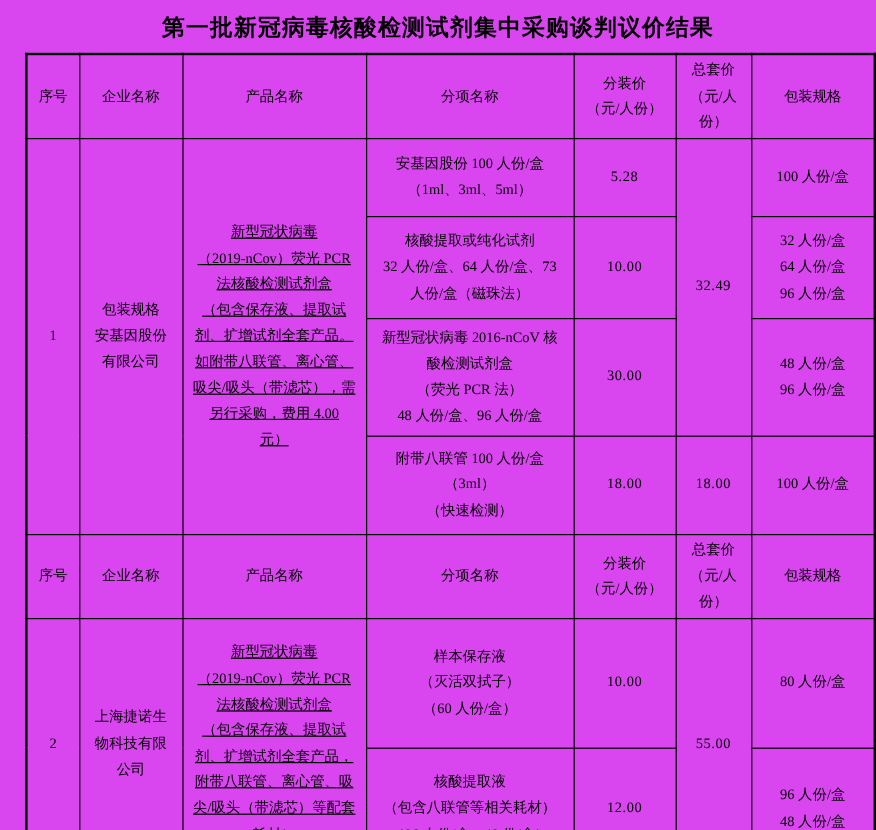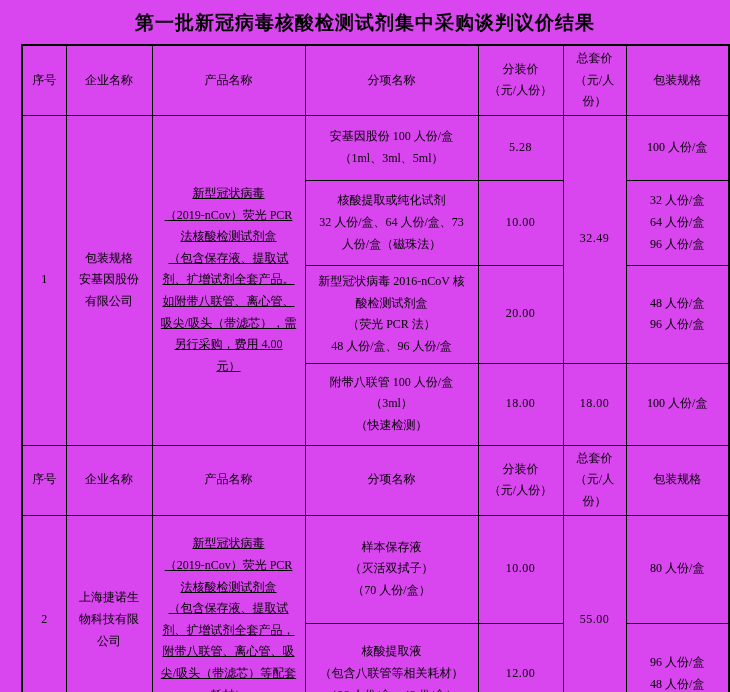--- a/index.html
+++ b/index.html
@@ -118,21 +118,21 @@
       <td class="pkg-cell">32 人份/盒
 64 人份/盒
 96 人份/盒</td>
     </tr>
 
     <tr class="r1c">
       <td class="subitem-cell">新型冠状病毒 2016-nCoV 核
 酸检测试剂盒
 （荧光 PCR 法）
 48 人份/盒、96 人份/盒</td>
-      <td class="num">20.00</td>
+      <td class="num">30.00</td>
       <td class="pkg-cell">48 人份/盒
 96 人份/盒</td>
     </tr>
 
     <tr class="r1d">
       <td class="subitem-cell">附带八联管 100 人份/盒
 （3ml）
 （快速检测）</td>
       <td class="num">18.00</td>
       <td class="num">18.00</td>
@@ -160,21 +160,21 @@
       <td rowspan="2" class="product-cell">新型冠状病毒
 （2019-nCov）荧光 PCR
 法核酸检测试剂盒
 （包含保存液、提取试
 剂、扩增试剂全套产品，
 附带八联管、离心管、吸
 尖/吸头（带滤芯）等配套
 耗材）</td>
       <td class="subitem-cell">样本保存液
 （灭活双拭子）
-（70 人份/盒）</td>
+（60 人份/盒）</td>
       <td class="num">10.00</td>
       <td rowspan="2" class="num">55.00</td>
       <td class="pkg-cell">80 人份/盒</td>
     </tr>
 
     <tr class="r2b">
       <td class="subitem-cell">核酸提取液
 （包含八联管等相关耗材）
 （96 人份/盒、48 份/盒）</td>
       <td class="num">12.00</td>

